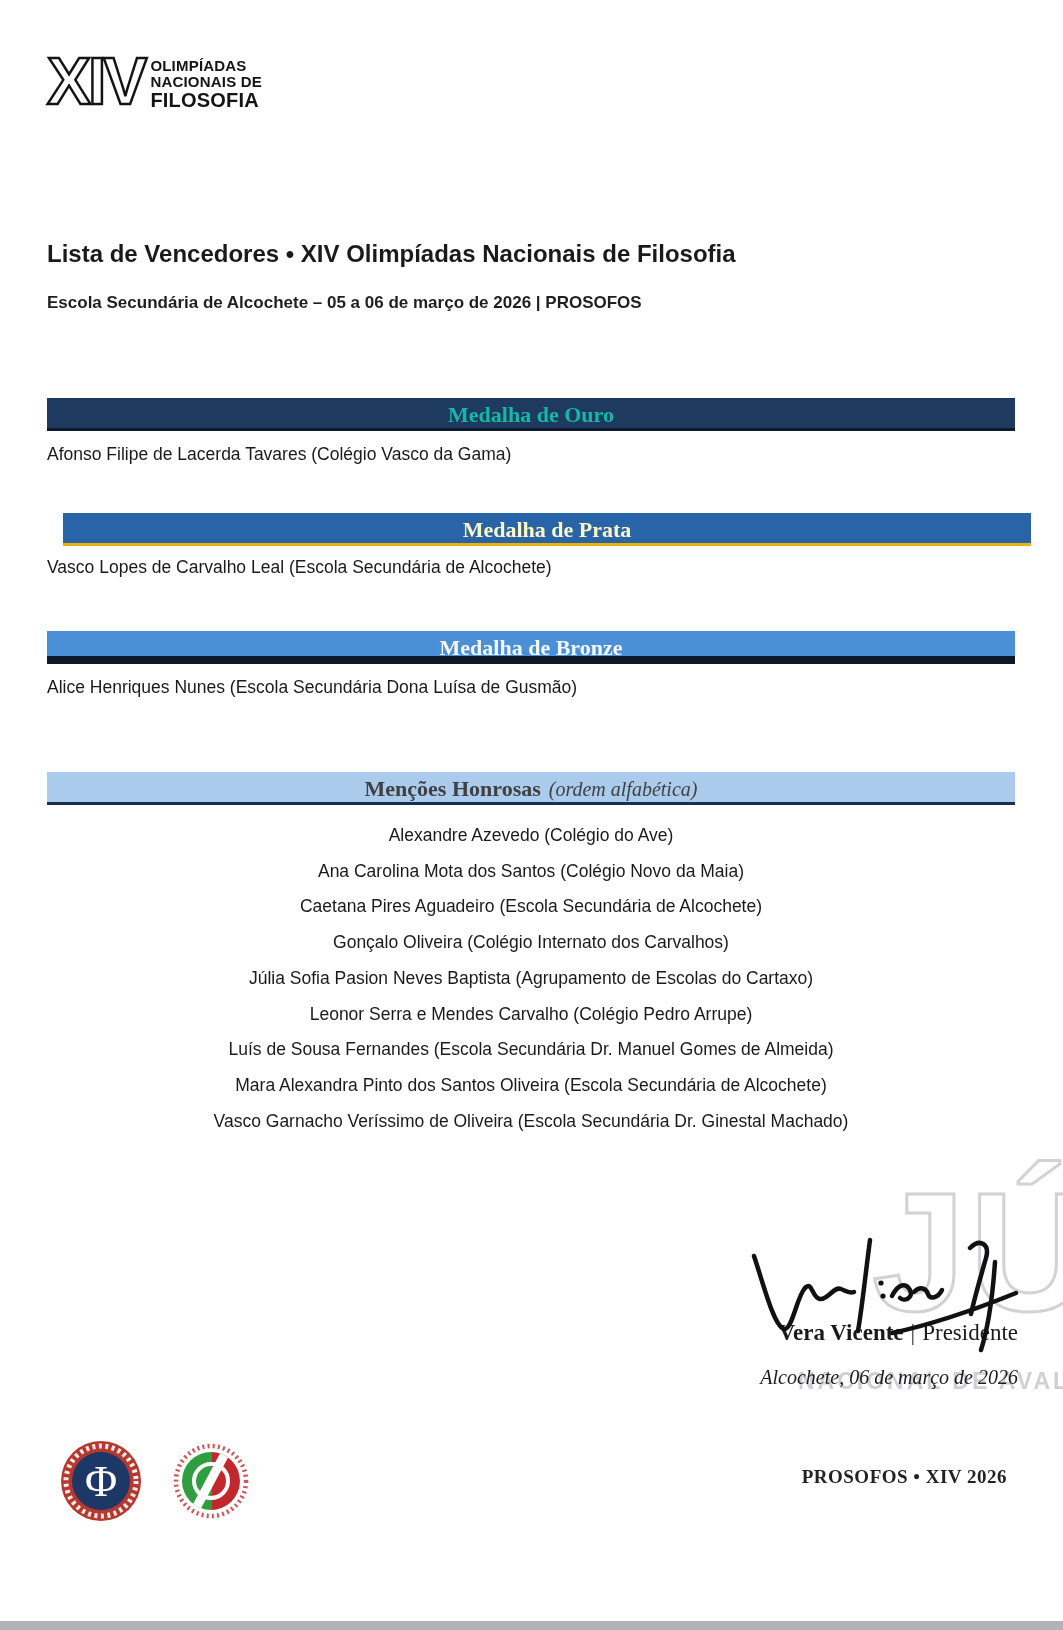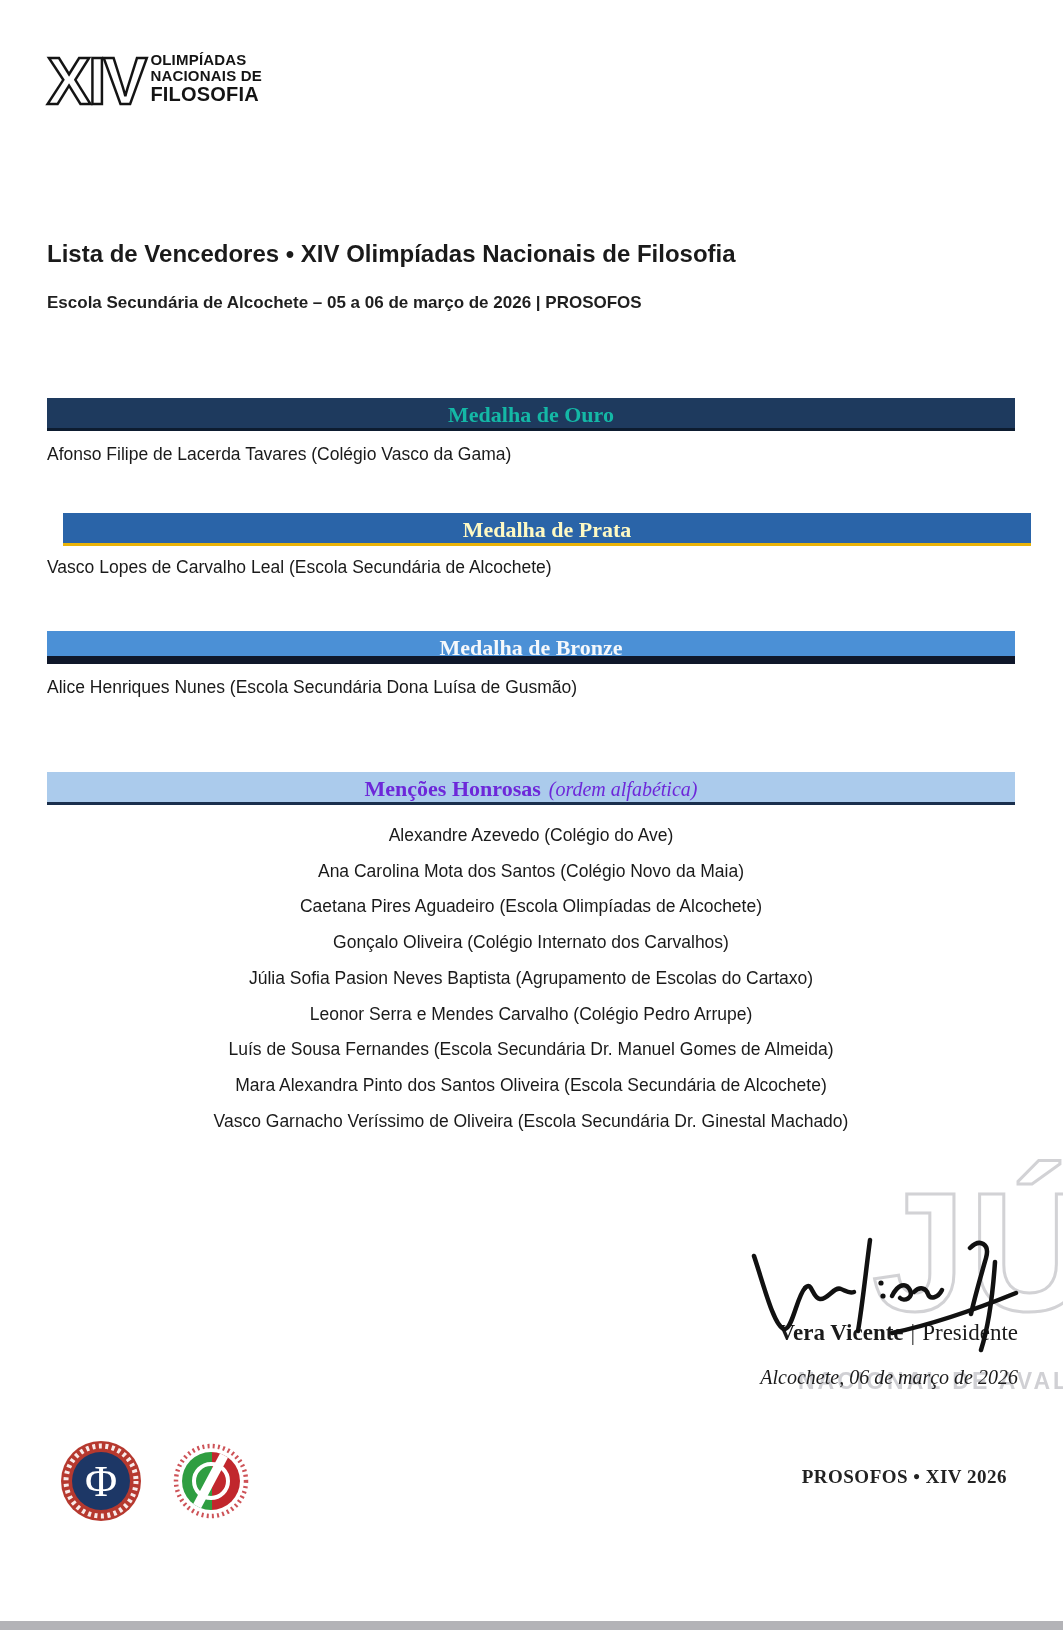--- a/index.html
+++ b/index.html
@@ -6,21 +6,21 @@
   body { background: #ffffff; font-family: "Liberation Sans", sans-serif; }
   .page {
     position: relative;
     width: 1063px;
     height: 1630px;
     background: #ffffff;
     overflow: hidden;
   }
 
   
-  .logo { position: absolute; left: 47px; top: 52px; display: flex; align-items: flex-start; }
+  .logo { position: absolute; left: 47px; top: 52px; display: flex; align-items: flex-end; }
   .logo-numeral {
     font-family: "Liberation Sans", sans-serif;
     font-size: 66px; font-weight: 900; line-height: 58px;
     color: #ffffff; -webkit-text-stroke: 2.5px #141414;
     letter-spacing: -3px;
   }
   .logo-text { margin-left: 6px; color: #141414; }
   .logo-text .l1, .logo-text .l2 { font-size: 15px; font-weight: 800; line-height: 16px; letter-spacing: 0.2px; }
   .logo-text .l3 { font-size: 20px; font-weight: 800; line-height: 20px; letter-spacing: 0.2px; }
 
@@ -37,21 +37,21 @@
   
   .band {
     position: absolute; left: 47px; width: 968px; height: 33px;
     text-align: center;
     font-family: "Liberation Serif", serif;
     font-size: 22px; font-weight: 700; line-height: 33px;
   }
   .band-gold   { top: 398px; background: #1e3a5e; color: #14b8a6; border-bottom: 3px solid #0d1c30; }
   .band-silver { top: 513px; background: #2a64a8; color: #fef9c3; border-bottom: 3px solid #eab308; margin-left: 16px; }
   .band-bronze { top: 631px; background: #4b90d6; color: #f5f8fb; border-bottom: 8px solid #0f172a; }
-  .band-mentions { top: 772px; background: #abcbec; color: #6d28d9; border-bottom: 3px solid #1a2f4d; }
+  .band-mentions { top: 772px; background: #abcbec; color: #404040; border-bottom: 3px solid #1a2f4d; }
   .band-mentions .note { font-weight: 400; font-style: italic; margin-left: 8px; font-size: 20px; }
 
   .winner-line {
     position: absolute; left: 47px; width: 968px;
     text-align: left; font-size: 17.5px; color: #1a1a1a;
   }
   .winner-gold   { top: 444px; }
   .winner-silver { top: 557px; }
   .winner-bronze { top: 677px; }
 
@@ -132,21 +132,21 @@
 
   <div class="band band-bronze">Medalha de Bronze</div>
   <div class="winner-line winner-bronze">Alice Henriques Nunes (Escola Secundária Dona Luísa de Gusmão)</div>
 
   <div class="band band-mentions">
     <span>Menções Honrosas</span><span class="note">(ordem alfabética)</span>
   </div>
   <div class="mentions-list">
     <div class="mention-item">Alexandre Azevedo (Colégio do Ave)</div>
     <div class="mention-item">Ana Carolina Mota dos Santos (Colégio Novo da Maia)</div>
-    <div class="mention-item">Caetana Pires Aguadeiro (Escola Olimpíadas de Alcochete)</div>
+    <div class="mention-item">Caetana Pires Aguadeiro (Escola Secundária de Alcochete)</div>
     <div class="mention-item">Gonçalo Oliveira (Colégio Internato dos Carvalhos)</div>
     <div class="mention-item">Júlia Sofia Pasion Neves Baptista (Agrupamento de Escolas do Cartaxo)</div>
     <div class="mention-item">Leonor Serra e Mendes Carvalho (Colégio Pedro Arrupe)</div>
     <div class="mention-item">Luís de Sousa Fernandes (Escola Secundária Dr. Manuel Gomes de Almeida)</div>
     <div class="mention-item">Mara Alexandra Pinto dos Santos Oliveira (Escola Secundária de Alcochete)</div>
     <div class="mention-item">Vasco Garnacho Veríssimo de Oliveira (Escola Secundária Dr. Ginestal Machado)</div>
   </div>
 
   <div class="wm-big">JÚRI</div>
   <div class="wm-small">NACIONAL DE AVALI</div>

